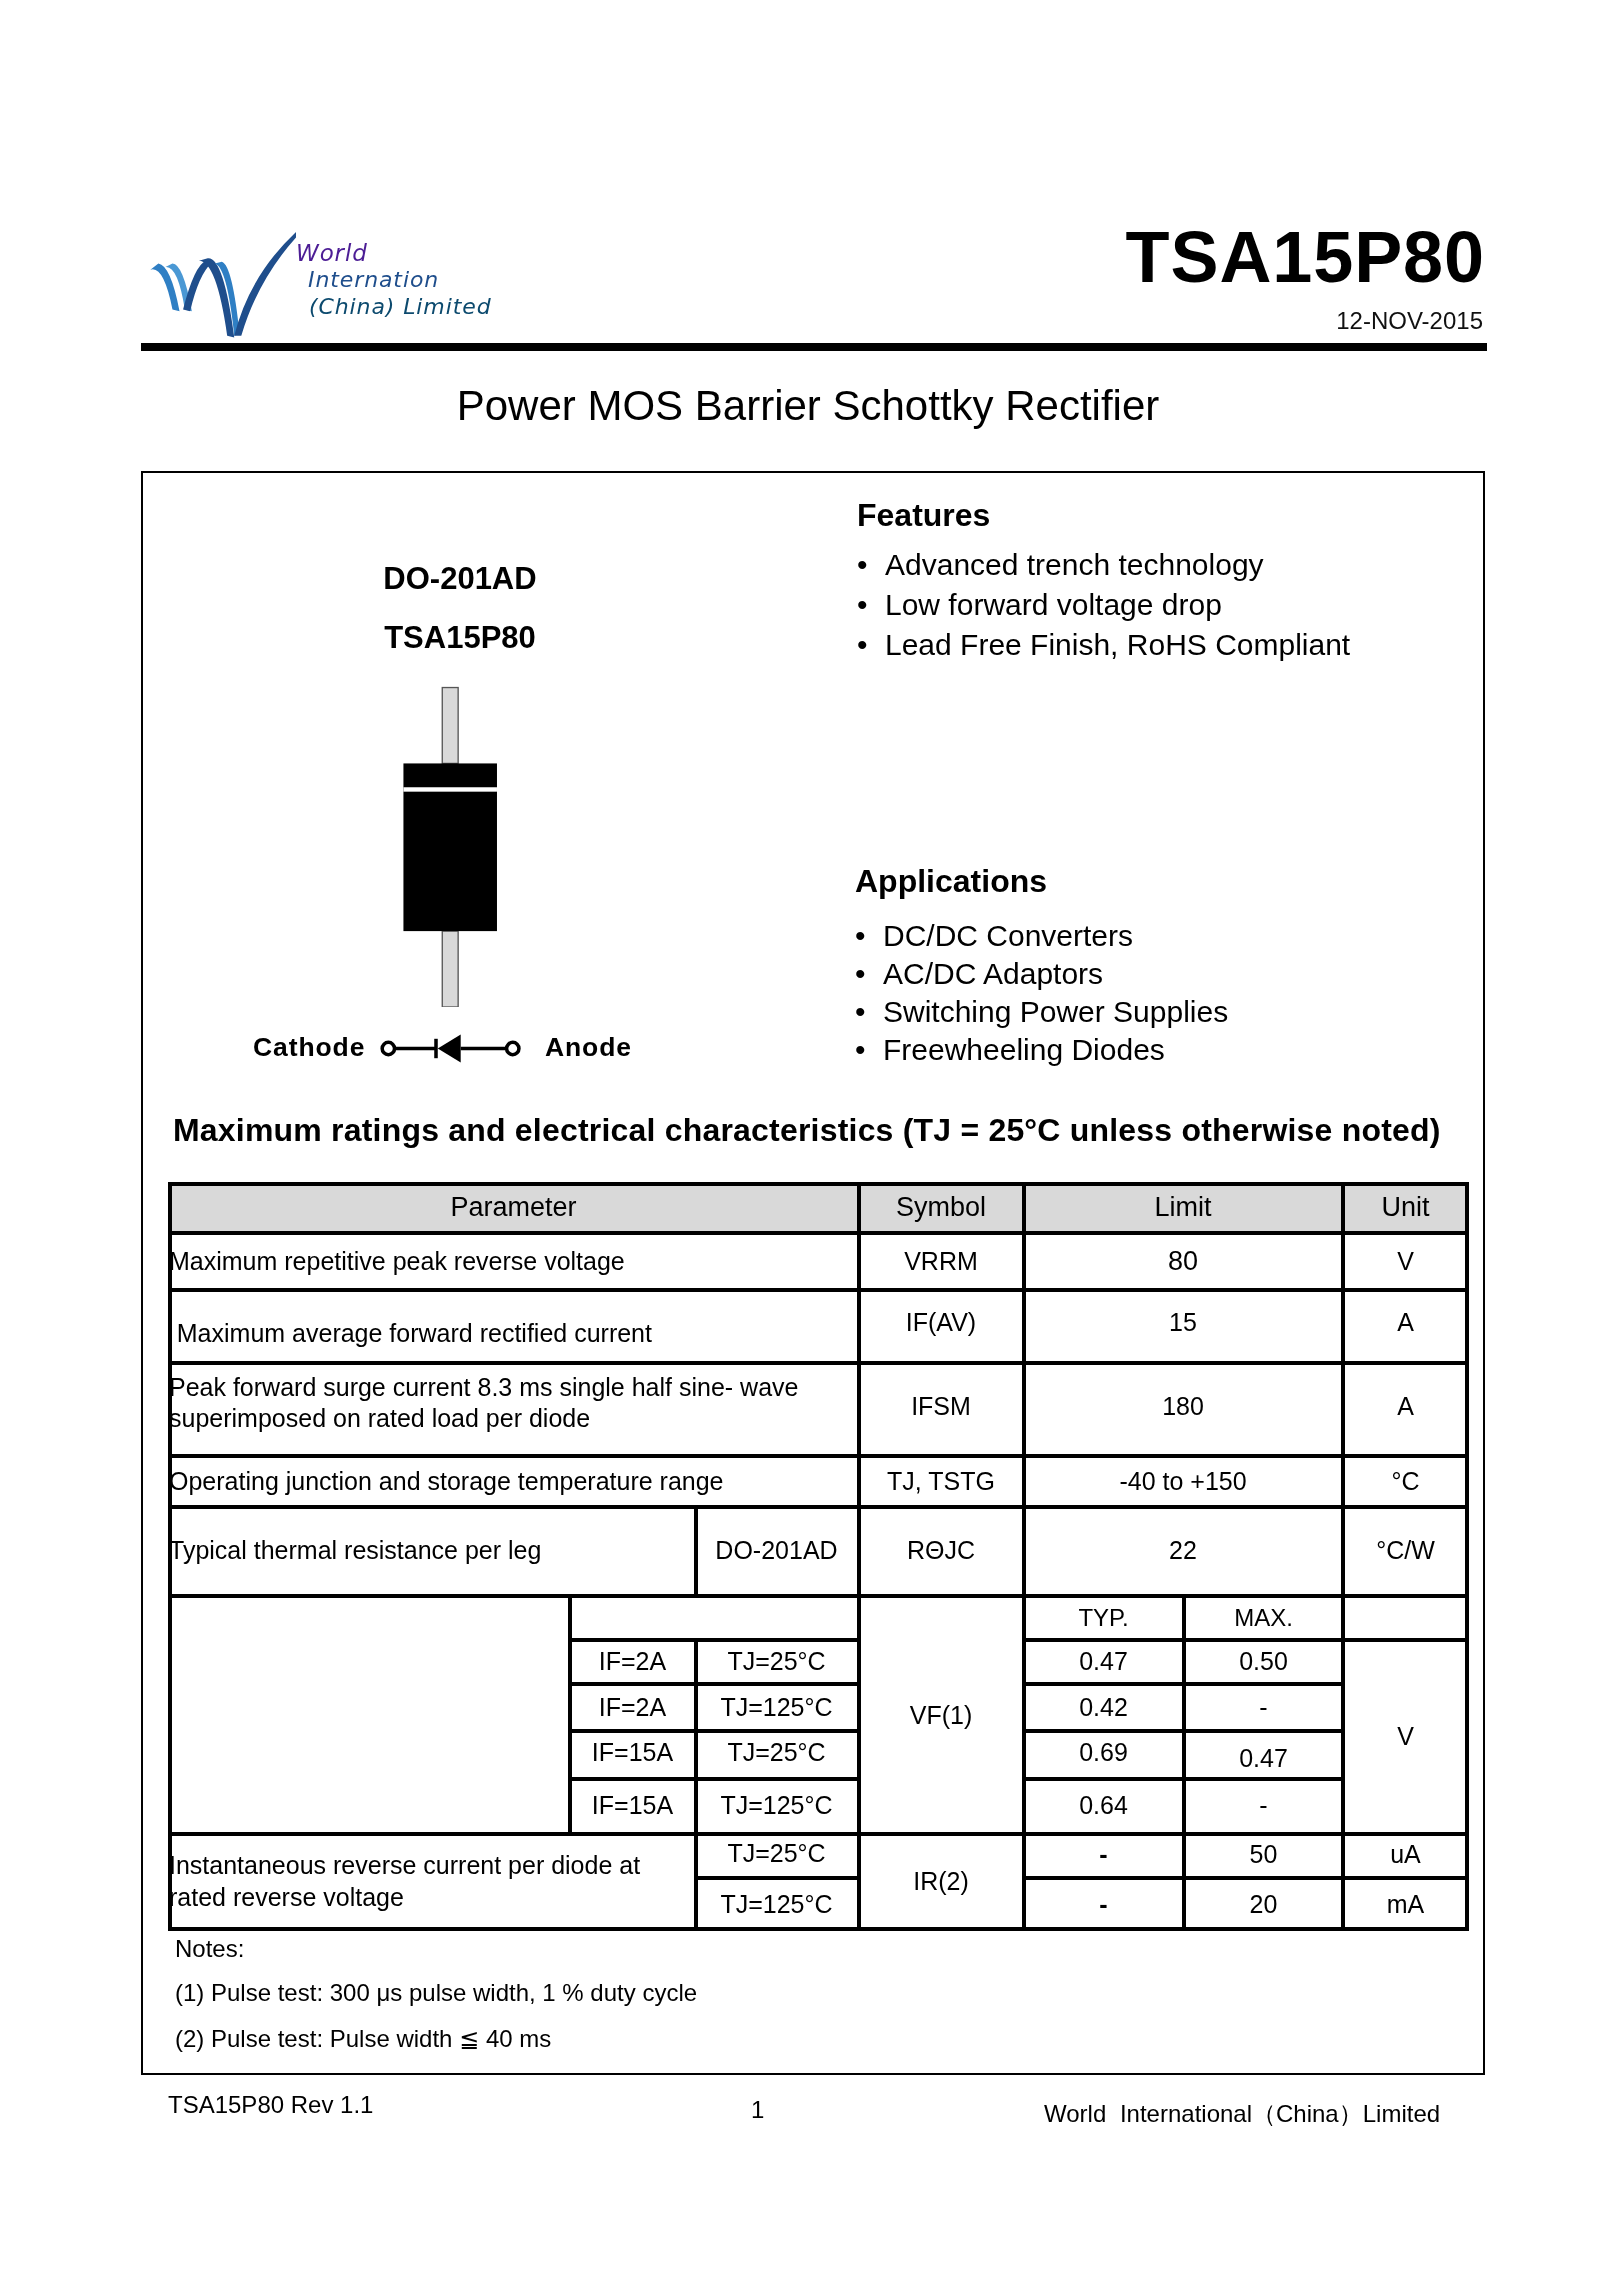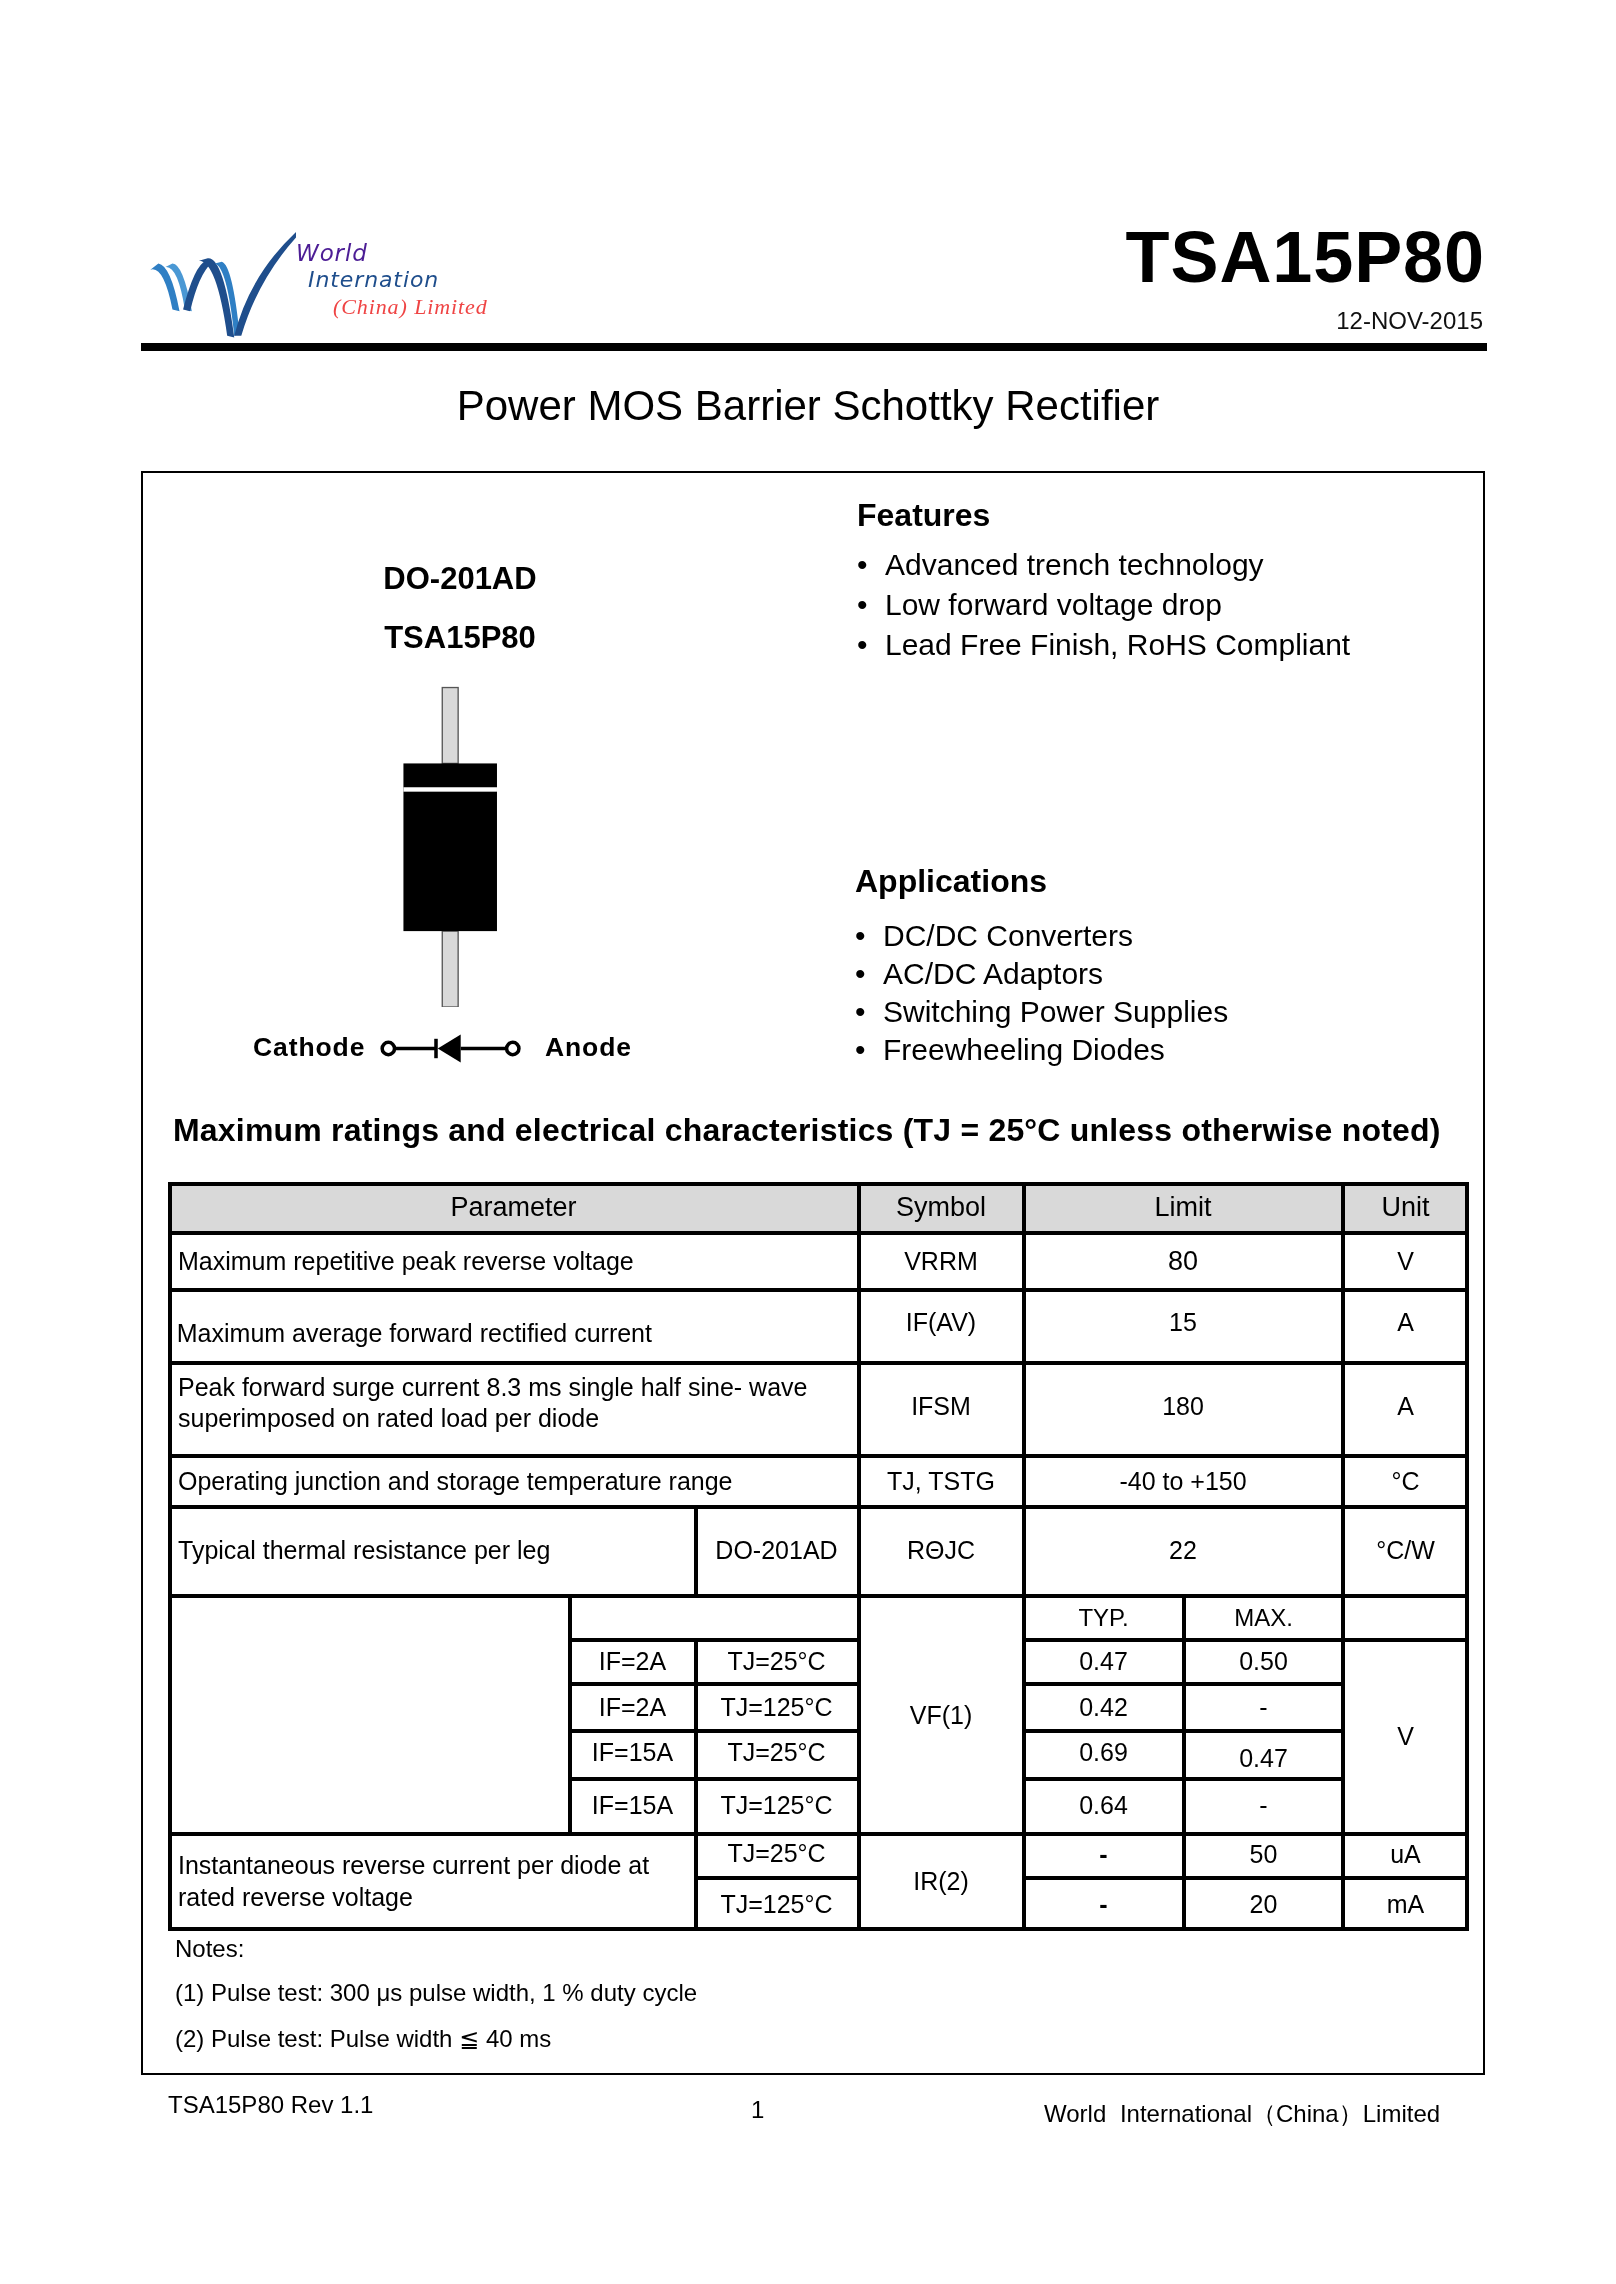--- a/index.html
+++ b/index.html
@@ -7,21 +7,21 @@
     width: 1616px; height: 2284px; position: relative; overflow: hidden;
     font-family: "Liberation Sans", "DejaVu Sans", sans-serif; color: #000;
   }
   .abs { position: absolute; }
 
   
   .logo { left: 146px; top: 212px; width: 371px; height: 133px; }
   .logo-text { position: absolute; font-style: italic; font-family: "DejaVu Sans", sans-serif; letter-spacing: 0.9px; }
   .logo-world { left: 150px; top: 28px; font-size: 23px; color: #4c1d95; }
   .logo-intl  { left: 162px; top: 55px; font-size: 22px; color: #1f4e8c; }
-  .logo-china { left: 187px; top: 82px; font-size: 22px; color: #ef4444; font-family: Liberation Serif, serif; }
+  .logo-china { left: 163px; top: 82px; font-size: 22px; color: #0c4a6e; }
   .part-title { right: 131px; top: 216px; font-size: 72px; font-weight: bold; letter-spacing: 0.9px; }
   .doc-date { right: 133px; top: 307px; font-size: 24px; color: #111; }
   .header-rule { left: 141px; top: 343px; width: 1346px; height: 8px; background: #000; }
 
   .main-title { left: 0; width: 1616px; top: 382px; text-align: center; font-size: 42px; }
 
   
   .outer-box { left: 141px; top: 471px; width: 1340px; height: 1600px; border: 2.7px solid #000; }
 
   
@@ -47,21 +47,21 @@
   .apps-list li { height: 38px; }
 
   .table-title { left: 173px; top: 1112px; font-size: 32px; font-weight: bold; letter-spacing: 0.2px; }
 
   
   .tbl { left: 168px; top: 1182px; width: 1301px; height: 747px; }
   .cell {
     position: absolute; box-sizing: border-box; display: flex; align-items: center; justify-content: center;
     font-size: 25px; text-align: center; line-height: 1.25;
   }
-  .cell.left { justify-content: flex-start; text-align: left; padding-left: 10px; }
+  .cell.left { justify-content: flex-start; text-align: left; padding-left: 1px; }
   .hdr { background: #d9d9d9; font-size: 27px; }
   .vline { position: absolute; background: #000; width: 3.5px; }
   .hline { position: absolute; background: #000; height: 3.5px; }
 
   .notes { left: 175px; font-size: 24px; }
   .note-head { top: 1935px; }
   .note-1 { top: 1979px; }
   .note-2 { top: 2025px; }
 
   .footer { top: 2091px; font-size: 24px; }

